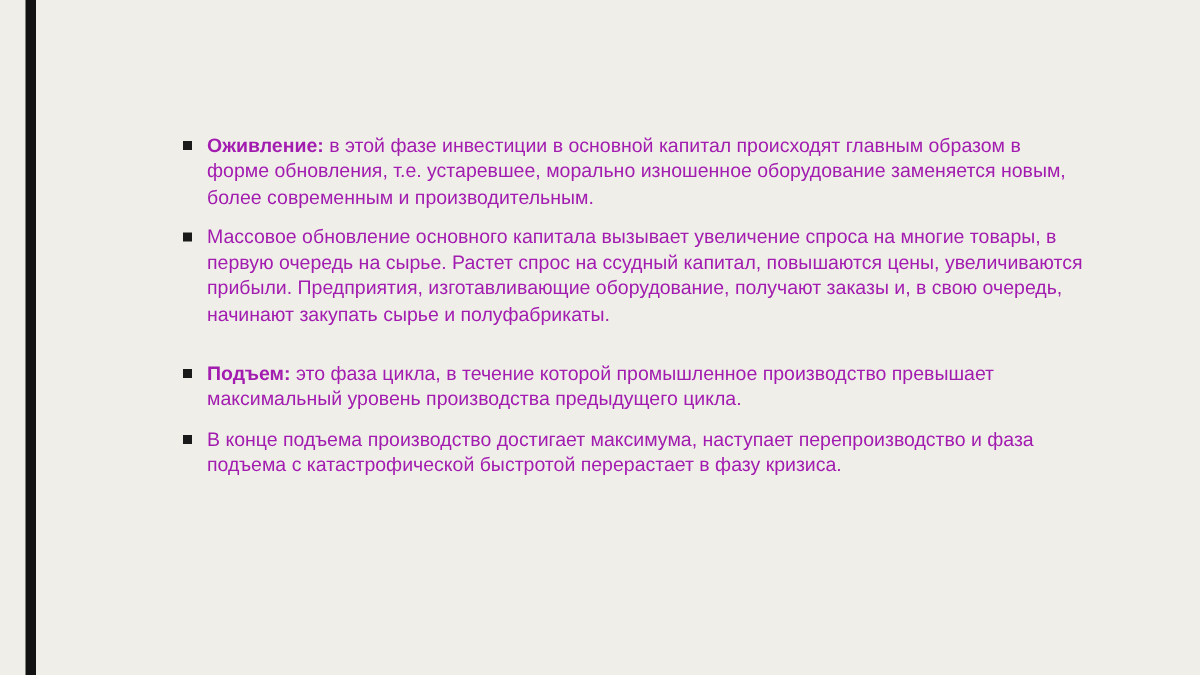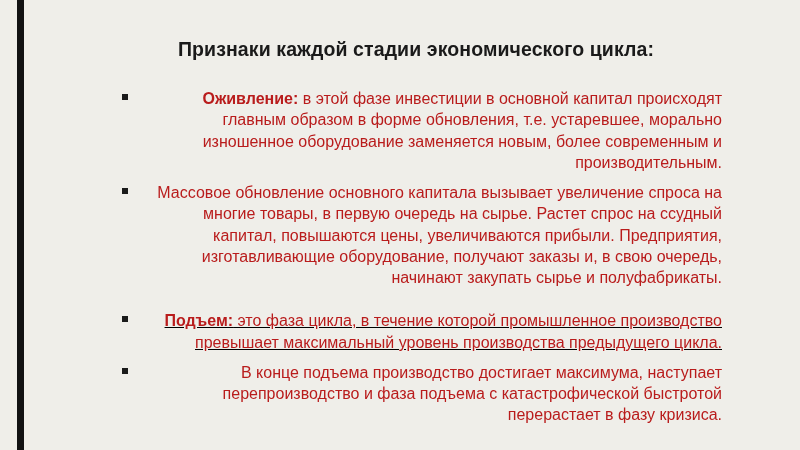--- a/index.html
+++ b/index.html
@@ -63,55 +63,53 @@
     top: 88px;
     width: 600px;
   }
   .bullet-row {
     display: flex;
     align-items: flex-start;
     margin-bottom: 9px;
   }
   .bullet-row.gap-before {
     margin-top: 22px;
-    text-decoration: underline;
   }
   .bullet-marker {
     flex: 0 0 auto;
     width: 16px;
     padding-top: 6px;
   }
   .bullet-marker i {
     display: block;
     width: 6px;
     height: 6px;
     background: #1a1a1a;
   }
   .bullet-text {
     flex: 1 1 auto;
-    font-size: 16px;
+    font-size: 13px;
     line-height: 1.33;
-    color: #b91c1c;
-    text-align: right;
+    color: #a21caf;
+    text-align: left;
   }
   .bullet-text b {
     font-weight: bold;
   }
 </style>
 </head>
 <body>
 
 <div class="slide">
 
   <div class="left-bar"></div>
   <div class="left-bar-inner"></div>
 
   <div class="content">
 
-    <div class="title">Признаки каждой стадии экономического цикла:</div>
 
     <div class="body-block">
 
       <div class="bullet-row">
         <span class="bullet-marker">
             <i></i>
           </span>
         <span class="bullet-text"><b>Оживление:</b><span> в  этой фазе инвестиции в основной капитал происходят главным образом в форме обновления, т.е. устаревшее, морально изношенное оборудование заменяется новым, более современным и производительным.</span></span>
       </div>
 

